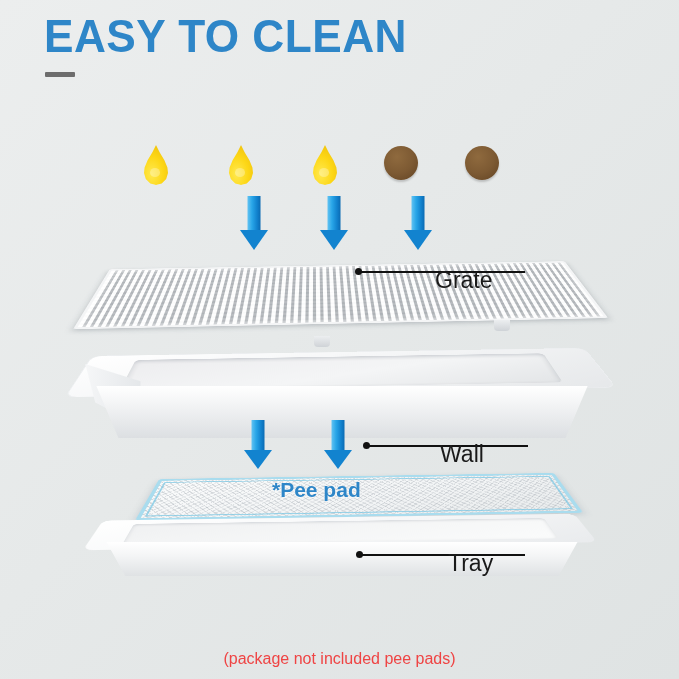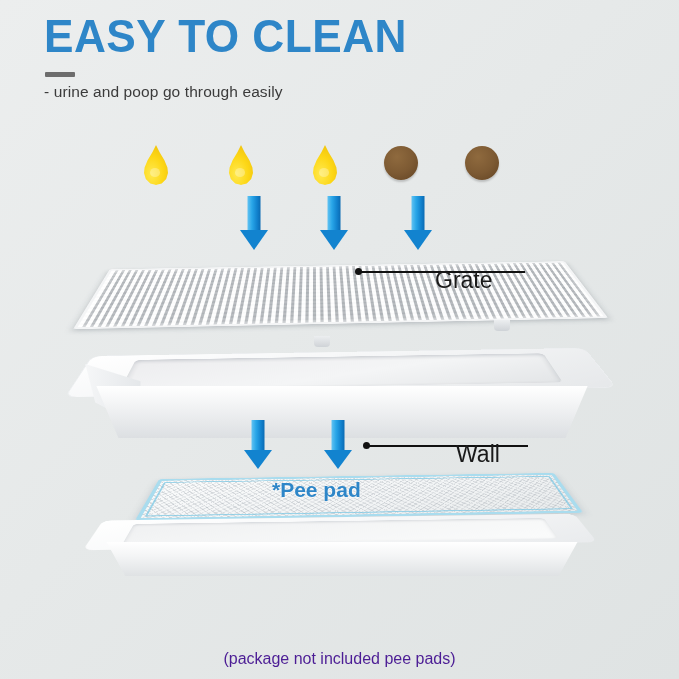--- a/index.html
+++ b/index.html
@@ -287,32 +287,31 @@
     color: #2e2e2e;
     white-space: nowrap;
   }
   .footer-1 .hl { color: #2e86c8; }
   .footer-2 {
     position: absolute;
     left: 0; right: 0;
     top: 650px;
     text-align: center;
     font-size: 16px;
-    color: #4c1d95;
+    color: #ef4444;
     white-space: nowrap;
   }
 </style>
 </head>
 <body>
 
 <div id="stage">
 
   <div class="title">EASY TO CLEAN</div>
   <div class="rule"></div>
-  <div class="subtitle">- urine and poop go through easily</div>
 
   <div class="legend-item" style="left:141px;top:145px;">
     <div class="droplet"></div>
   </div>
   <div class="legend-item" style="left:226px;top:145px;">
     <div class="droplet"></div>
   </div>
   <div class="legend-item" style="left:310px;top:145px;">
     <div class="droplet"></div>
   </div>
@@ -363,31 +362,36 @@
     <div class="head" style="top:30px;border-top:19px solid #1283cf;"></div>
   </div>
   <div class="arrow" style="left:324px;top:420px;width:28px;height:52px;">
     <div class="shaft" style="height:34px;"></div>
     <div class="head" style="top:30px;border-top:19px solid #1283cf;"></div>
   </div>
 
   <div class="callout" style="left:363px;top:442px;width:200px;height:34px;">
     <div class="dot"></div>
     <div class="line" style="width:160px;"></div>
-    <div class="text" style="left:93px;bottom:8px;">Wall</div>
+    <div class="text" style="left:77px;bottom:8px;">Wall</div>
   </div>
 
   <div class="layer" id="pad-layer">
     <div class="pad"></div>
   </div>
   <div class="pad-label">*Pee pad</div>
 
   <div class="layer" id="tray-layer">
     <div class="tray-rim">
       <div class="tray-inner"></div>
     </div>
     <div class="tray-front"></div>
   </div>
 
+  <div class="callout" style="left:356px;top:551px;width:200px;height:34px;">
+    <div class="dot"></div>
+    <div class="line" style="width:164px;"></div>
+    <div class="text" style="left:92px;bottom:8px;">Tray</div>
+  </div>
 
   <div class="footer-2">(package not included pee pads)</div>
 
 </div>
 
 </body></html>

